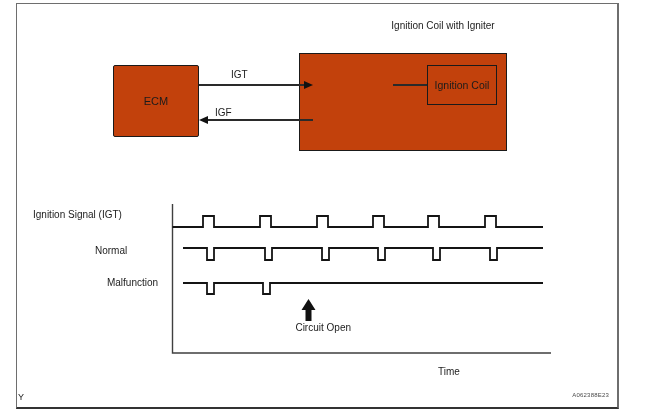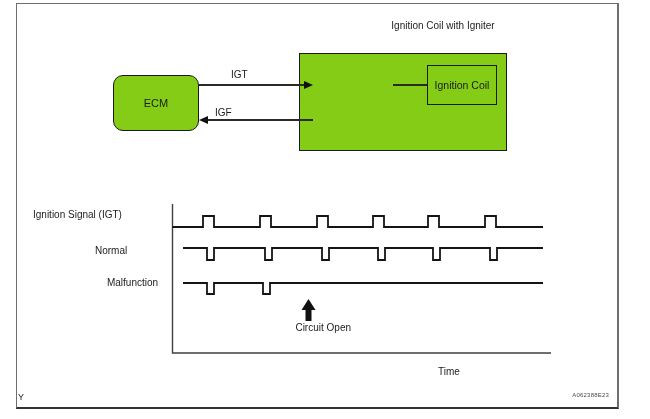--- a/index.html
+++ b/index.html
@@ -28,22 +28,22 @@
   #row-igt-label { left: 33px; top: 209px; }
   #normal-label { left: 95px; top: 245px; width: 72px; text-align: left; }
   #igf-block-label { left: 37px; top: 249px; white-space: pre-line; line-height: 11.5px; }
   #malfunction-label { left: 95px; top: 277px; width: 75px; text-align: center; }
   #circuit-open-label { left: 266px; top: 322px; width: 85px; text-align: right; }
   #time-label { left: 438px; top: 366px; }
   #footer-mark { left: 18px; top: 392px; font-size: 9px; }
   #figure-code { left: 555px; top: 392px; width: 54px; text-align: right; font-size: 6px; color: #4a4a4a; letter-spacing: 0.2px; }
 
   
-  .box { border: 1.8px solid #1a1a1a; background: #84cc16; display: flex; align-items: center; justify-content: center; }
-  #ecm-box { left: 113px; top: 75px; width: 86px; height: 56px; border-radius: 10px; font-size: 11px; }
+  .box { border: 1.8px solid #1a1a1a; background: #c2410c; display: flex; align-items: center; justify-content: center; }
+  #ecm-box { left: 113px; top: 65px; width: 86px; height: 72px; border-radius: 2px; font-size: 11px; }
   #assembly-box { left: 299px; top: 53px; width: 208px; height: 98px; }
   #igniter-box { left: 313px; top: 65px; width: 80px; height: 73px; font-size: 10.5px; }
   #coil-box { left: 427px; top: 65px; width: 70px; height: 40px; border-width: 1.5px; font-size: 10.5px; }
 
   
   .hline { height: 1.5px; background: #2a2a2a; }
   #igt-line { left: 199px; top: 84px; width: 107px; }
   #igf-line { left: 207px; top: 119px; width: 106px; }
   #connector { left: 393px; top: 84px; width: 34px; }
   .arrow-right { width: 0; height: 0; border-left: 9px solid #111;

